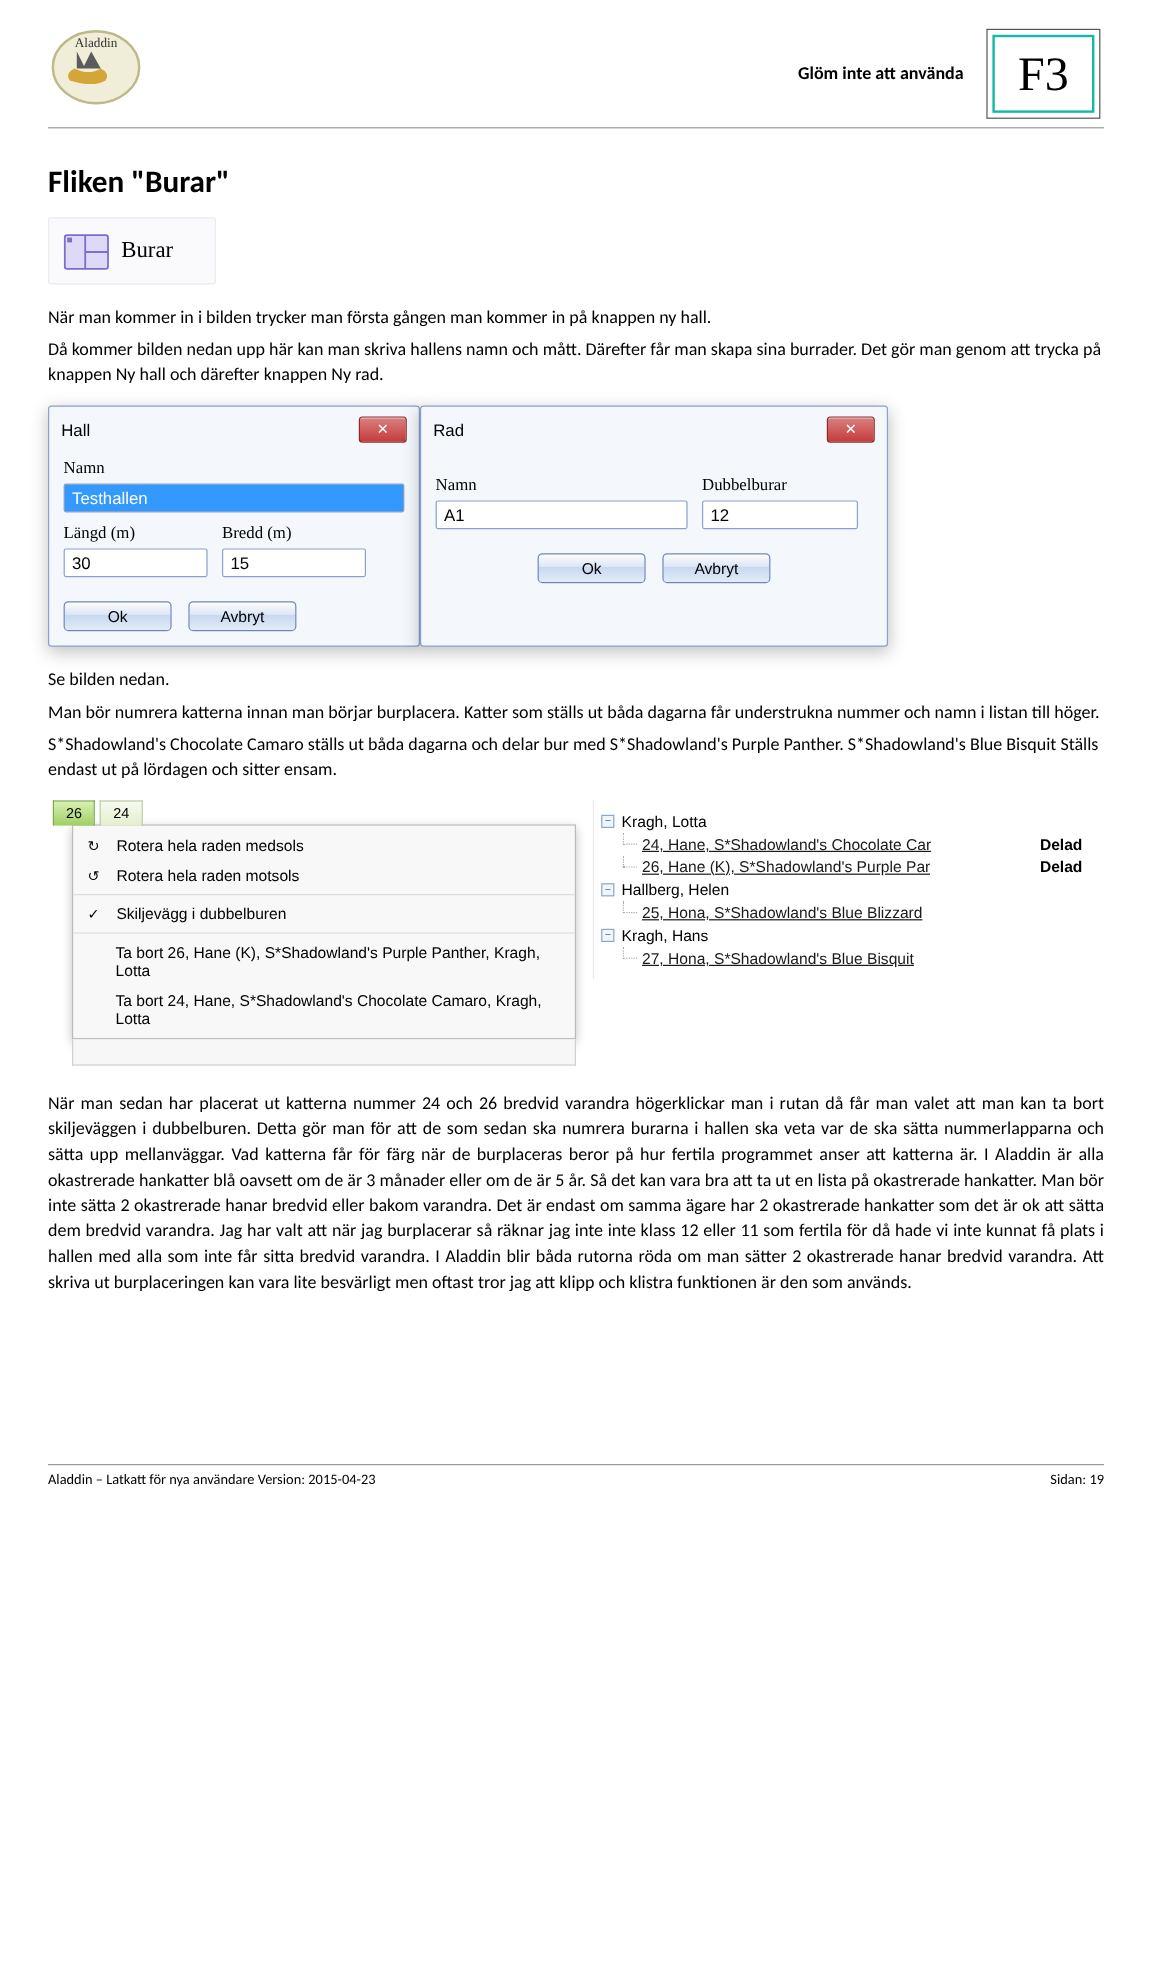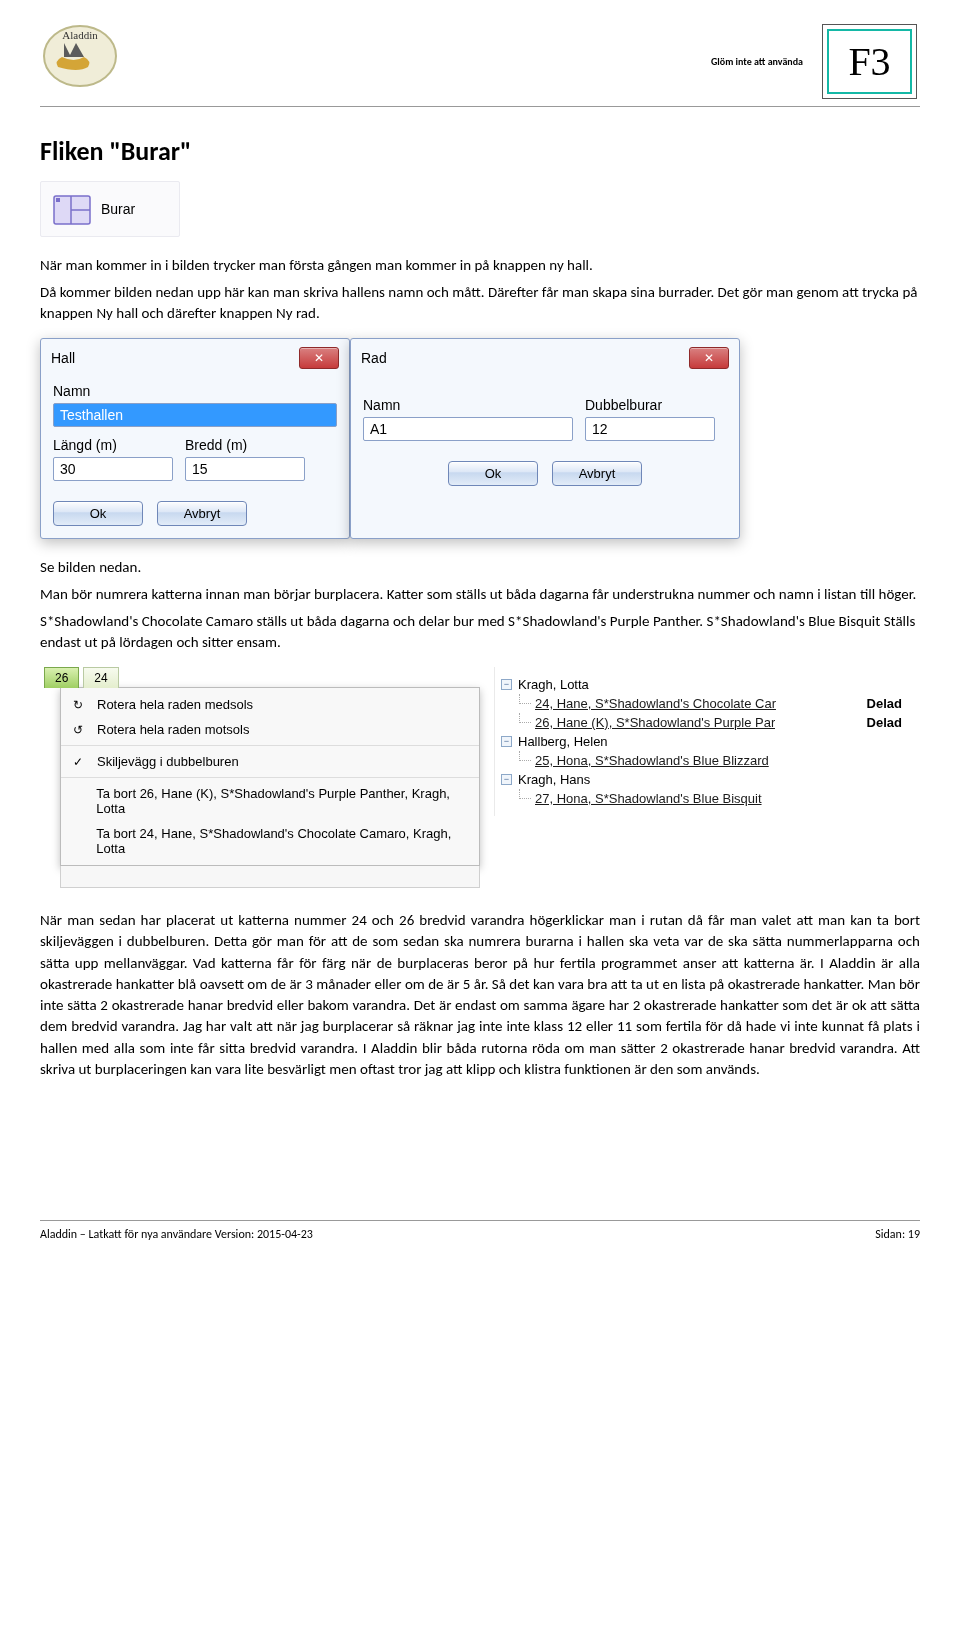--- a/index.html
+++ b/index.html
@@ -25,21 +25,21 @@
       height: 70px;
       position: relative;
     }
     .logo svg { width: 100%; height: 100%; }
     .header-right {
       display: flex;
       align-items: center;
       gap: 16px;
     }
     .header-hint {
-      font-size: 10px;
+      font-size: 15px;
       font-weight: bold;
     }
     .f3-box {
       width: 85px;
       height: 65px;
       border: 2px solid #14b8a6;
       box-shadow: 0 0 0 4px #fff, 0 0 0 5px #555;
       display: flex;
       align-items: center;
       justify-content: center;
@@ -67,22 +67,22 @@
       border-radius: 2px;
       padding: 6px 10px;
       width: 140px;
       margin-bottom: 18px;
     }
     .burar-icon {
       width: 42px;
       height: 42px;
     }
     .burar-label {
-      font-family: Liberation Sans, sans-serif;
-      font-size: 14px;
+      font-family: Liberation Serif, serif;
+      font-size: 19px;
     }
     .body-text {
       font-size: 15px;
       line-height: 1.4;
       margin-bottom: 6px;
     }
     .body-text-block {
       margin-bottom: 14px;
     }
     
@@ -124,21 +124,21 @@
     .field-row {
       display: flex;
       gap: 12px;
       margin-bottom: 10px;
     }
     .field {
       display: flex;
       flex-direction: column;
       gap: 4px;
     }
-    .field label { font-size: 14px; }
+    .field label { font-size: 14px; font-family: Liberation Serif, serif; }
     .field input {
       font-family: "Segoe UI", Arial, sans-serif;
       font-size: 14px;
       padding: 3px 6px;
       border: 1px solid #8aa0c8;
       border-radius: 2px;
       background: #fff;
     }
     .input-selected {
       background: #3399ff !important;

